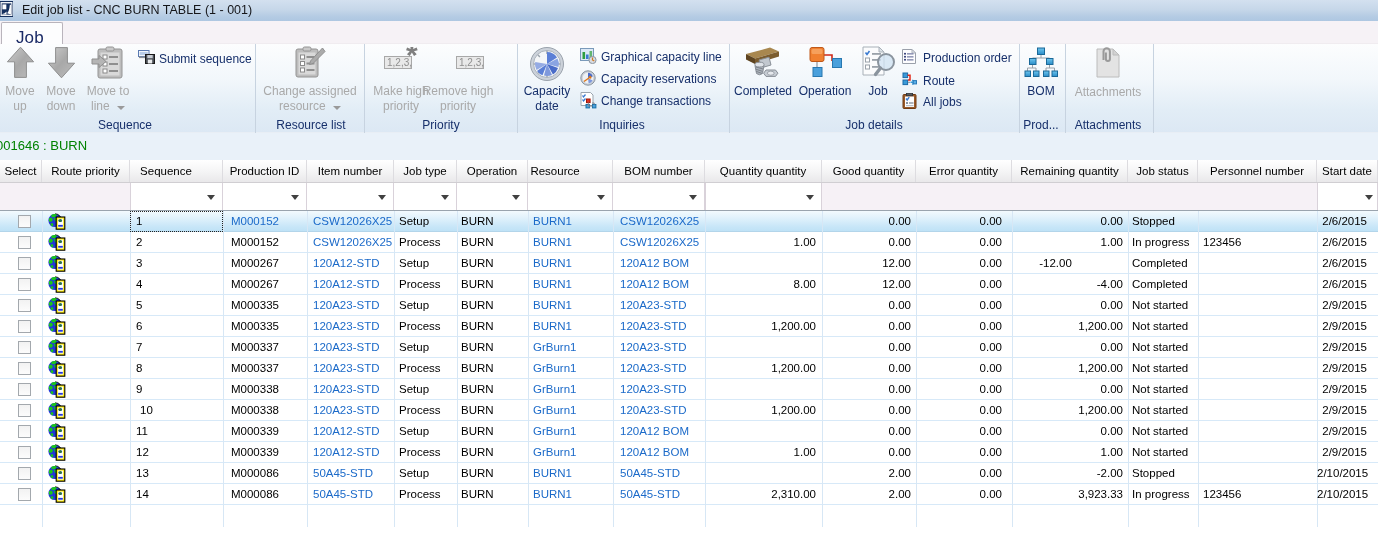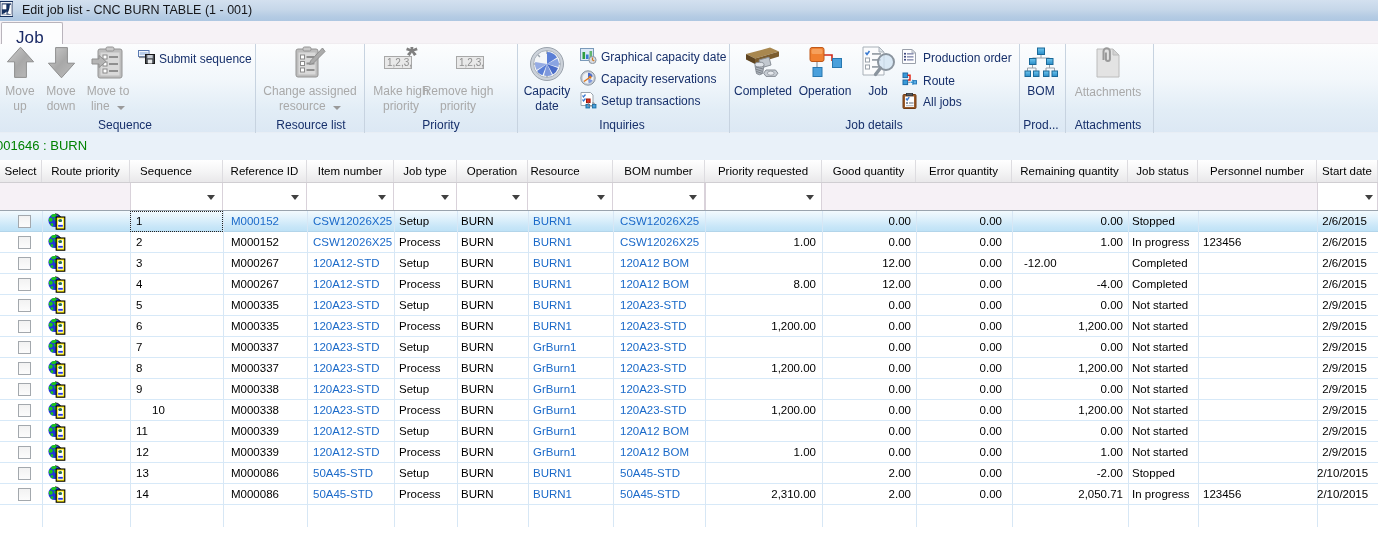--- a/index.html
+++ b/index.html
@@ -162,21 +162,21 @@
 date</div>
     <div class="smallbtn" style="left:580px;top:4px">
       <svg width="17" height="16" viewBox="0 0 17 16">
 <rect x=".5" y=".5" width="13" height="12" fill="#dce9f6" stroke="#7a9aba"></rect>
 <rect x="2.5" y="4" width="2.6" height="7" fill="#2e9e40"></rect>
 <rect x="6" y="6.5" width="2.6" height="4.5" fill="#3a7ad0"></rect>
 <rect x="9.5" y="3" width="2.6" height="8" fill="#63b56f"></rect>
 <circle cx="12.5" cy="12" r="3.6" fill="#d8dce2" stroke="#8a94a0"></circle>
 <path d="M12.5 9.6 V12 L14.3 13" stroke="#d07820" stroke-width="1.2" fill="none"></path>
 </svg>
-      <span class="st">Graphical capacity date</span>
+      <span class="st">Graphical capacity line</span>
     </div>
     <div class="smallbtn" style="left:580px;top:26px">
       <svg width="17" height="16" viewBox="0 0 17 16">
 <circle cx="8" cy="8" r="7.2" fill="#c8ced6" stroke="#8a94a0"></circle>
 <circle cx="8" cy="8" r="5.4" fill="#eef1f4"></circle>
 <path d="M8 8 L8 2.8 A5.2 5.2 0 0 1 12.8 6.4 Z" fill="#4a6cc8"></path>
 <path d="M8 8 L12.6 10.4 A5.2 5.2 0 0 1 8.6 13.2 Z" fill="#7e98dc"></path>
 <path d="M4 11.5 L11 6.5 M11 6.5 L8.8 6.9 M11 6.5 L10.4 8.6" stroke="#e07818" stroke-width="1.4" fill="none"></path>
 </svg>
       <span class="st">Capacity reservations</span>
@@ -184,21 +184,21 @@
     <div class="smallbtn" style="left:580px;top:48px">
       <svg width="17" height="17" viewBox="0 0 17 17">
 <path d="M1 .5 H10.5 L13 3 V13.5 H1 Z" fill="#fff" stroke="#9aa4ae"></path>
 <path d="M2.5 3.5 L3.5 5 5.5 2.5" stroke="#3a7ad0" stroke-width="1.3" fill="none"></path>
 <path d="M2.5 7.5 L3.5 9 5.5 6.5" stroke="#3a7ad0" stroke-width="1.3" fill="none"></path>
 <rect x="6.5" y="7" width="3.6" height="3.6" fill="#e03020" stroke="#a01808"></rect>
 <rect x="6" y="12.5" width="3.4" height="3.4" fill="#4aa0dc" stroke="#1a70a8"></rect>
 <rect x="12.5" y="12.5" width="3.4" height="3.4" fill="#4aa0dc" stroke="#1a70a8"></rect>
 <path d="M8.3 10.6 V14 H12.5 M12 11 H14.2 V12.5" stroke="#808890" fill="none"></path>
 </svg>
-      <span class="st">Setup transactions</span>
+      <span class="st">Change transactions</span>
     </div>
     <div class="bigbtn" style="left:745px;width:36px"><svg width="36" height="34" viewBox="0 0 36 34">
 <path d="M1 8 L25 1.5 34 5.5 10 12.5 Z" fill="#a8874f"></path>
 <path d="M1 8 L10 12.5 10 18 1 13.5 Z" fill="#5e4420"></path>
 <path d="M10 12.5 L34 5.5 34 10.5 10 18 Z" fill="#7b5c2e"></path>
 <path d="M14 14 L24 11.2 26 19 17 21.6 Z" fill="#c2c8cf" stroke="#8a9098"></path>
 <path d="M10 19.5 Q14.5 16.5 19 19.5 L17.5 27.5 Q14.5 30 11.5 27.5 Z" fill="#aeb5bd" stroke="#878d95"></path>
 <path d="M11 21 L18 23 M10.8 23.2 L17.6 25.4 M11.2 25.4 L17 27.4" stroke="#7d838b" fill="none"></path>
 <ellipse cx="14.5" cy="18.6" rx="4.6" ry="2.4" fill="#dfe3e8" stroke="#8a9098"></ellipse>
 <path d="M21 24 h9.5 l2.4 3.2 -2.4 3.2 h-9.5 l-2.4 -3.2 Z" fill="#c6ccd3" stroke="#888e96"></path>
@@ -288,27 +288,27 @@
 </svg></div>
     <div class="btxt dis" style="left:1068px;top:41px;width:80px">Attachments</div>
   </div>
 <div id="greenbar">
     <span>001646 : BURN</span>
   </div>
 <div id="ghead">
     <div class="hc" style="left:0px;width:42px;">Select</div>
     <div class="hc" style="left:42px;width:88px;">Route priority</div>
     <div class="hc" style="left:130px;width:93px;padding-right:20px;">Sequence</div>
-    <div class="hc" style="left:223px;width:84px;">Reference ID</div>
+    <div class="hc" style="left:223px;width:84px;">Production ID</div>
     <div class="hc" style="left:307px;width:87px;">Item number</div>
     <div class="hc" style="left:394px;width:63px;">Job type</div>
     <div class="hc" style="left:457px;width:71px;">Operation</div>
     <div class="hc" style="left:528px;width:85px;padding-right:30px;">Resource</div>
     <div class="hc" style="left:613px;width:92px;">BOM number</div>
-    <div class="hc" style="left:705px;width:117px;">Priority requested</div>
+    <div class="hc" style="left:705px;width:117px;">Quantity quantity</div>
     <div class="hc" style="left:822px;width:94px;">Good quantity</div>
     <div class="hc" style="left:916px;width:96px;">Error quantity</div>
     <div class="hc" style="left:1012px;width:116px;">Remaining quantity</div>
     <div class="hc" style="left:1128px;width:70px;">Job status</div>
     <div class="hc" style="left:1198px;width:119px;">Personnel number</div>
     <div class="hc" style="left:1317px;width:61px;">Start date</div>
   </div>
 <div id="gfilter">
     <div class="fc" style="left:0px;width:42px"></div>
     <div class="fc" style="left:42px;width:88px"></div>
@@ -434,21 +434,21 @@
 </svg>
       <span class="cell" style="left:130px;width:93px;padding-left:6px;">3</span>
       <span class="cell" style="left:223px;width:84px;padding-left:8px;">M000267</span>
       <span class="cell lnk" style="left:307px;width:87px;padding-left:6px;">120A12-STD</span>
       <span class="cell" style="left:394px;width:63px;padding-left:5px;">Setup</span>
       <span class="cell" style="left:457px;width:71px;padding-left:4px;">BURN</span>
       <span class="cell lnk" style="left:528px;width:85px;padding-left:5px;">BURN1</span>
       <span class="cell lnk" style="left:613px;width:92px;padding-left:7px;">120A12 BOM</span>
       <span class="cell" style="left:822px;width:94px;padding-right:5px;text-align:right;">12.00</span>
       <span class="cell" style="left:916px;width:96px;padding-right:10px;text-align:right;">0.00</span>
-      <span class="cell" style="left:1024px;width:116px;padding-right:5px;text-align:left;">-12.00</span>
+      <span class="cell" style="left:1000px;width:116px;padding-right:5px;text-align:center;">-12.00</span>
       <span class="cell" style="left:1128px;width:70px;padding-left:4px;">Completed</span>
       <span class="cell" style="left:1317px;width:61px;padding-right:11px;text-align:right;">2/6/2015</span>
     </div>
     <div class="row">
       <span class="cb"></span>
       <svg class="gi" width="18" height="17" viewBox="0 0 18 17">
 <circle cx="7" cy="7.5" r="6.6" fill="#2236d8"></circle>
 <path d="M7 .9 A6.6 6.6 0 0 1 13.6 7.5" fill="none" stroke="#000" stroke-width="1"></path>
 <path d="M3.5 1.8 Q6 .4 8.6 1.3 L8.2 3.4 5.6 4.4 3.2 3.6Z" fill="#19c51b"></path>
 <path d="M1 5.2 L3.4 4.6 5 6.2 4 8.6 1.2 8.8 Q.7 6.8 1 5.2Z" fill="#19c51b"></path>
@@ -617,21 +617,21 @@
 <path d="M7 .9 A6.6 6.6 0 0 1 13.6 7.5" fill="none" stroke="#000" stroke-width="1"></path>
 <path d="M3.5 1.8 Q6 .4 8.6 1.3 L8.2 3.4 5.6 4.4 3.2 3.6Z" fill="#19c51b"></path>
 <path d="M1 5.2 L3.4 4.6 5 6.2 4 8.6 1.2 8.8 Q.7 6.8 1 5.2Z" fill="#19c51b"></path>
 <path d="M5.8 5.2 L8.8 4.6 9.4 7 7.2 8.4Z" fill="#19c51b"></path>
 <path d="M2.2 10.8 L4.6 10 5.6 12.2 3.8 13.6Z" fill="#19c51b"></path>
 <rect x="8.2" y="4" width="8.6" height="12.2" fill="#ffec00" stroke="#000" stroke-width="1.1"></rect>
 <rect x="9.8" y="5.6" width="5.4" height="9" fill="#fff"></rect>
 <path d="M10.6 6.6 L12.8 5.9 14.2 7 13.6 8.9 11.2 9.1 10.2 7.8Z" fill="#2a6e4e"></path>
 <rect x="10.2" y="11.9" width="4.6" height="1.8" fill="#2236d8"></rect>
 </svg>
-      <span class="cell" style="left:130px;width:93px;padding-left:22px;">10</span>
+      <span class="cell" style="left:130px;width:93px;padding-left:10px;">10</span>
       <span class="cell" style="left:223px;width:84px;padding-left:8px;">M000338</span>
       <span class="cell lnk" style="left:307px;width:87px;padding-left:6px;">120A23-STD</span>
       <span class="cell" style="left:394px;width:63px;padding-left:5px;">Process</span>
       <span class="cell" style="left:457px;width:71px;padding-left:4px;">BURN</span>
       <span class="cell lnk" style="left:528px;width:85px;padding-left:5px;">GrBurn1</span>
       <span class="cell lnk" style="left:613px;width:92px;padding-left:7px;">120A23-STD</span>
       <span class="cell" style="left:705px;width:117px;padding-right:6px;text-align:right;">1,200.00</span>
       <span class="cell" style="left:822px;width:94px;padding-right:5px;text-align:right;">0.00</span>
       <span class="cell" style="left:916px;width:96px;padding-right:10px;text-align:right;">0.00</span>
       <span class="cell" style="left:1012px;width:116px;padding-right:5px;text-align:right;">1,200.00</span>
@@ -737,17 +737,17 @@
       <span class="cell" style="left:130px;width:93px;padding-left:6px;">14</span>
       <span class="cell" style="left:223px;width:84px;padding-left:8px;">M000086</span>
       <span class="cell lnk" style="left:307px;width:87px;padding-left:6px;">50A45-STD</span>
       <span class="cell" style="left:394px;width:63px;padding-left:5px;">Process</span>
       <span class="cell" style="left:457px;width:71px;padding-left:4px;">BURN</span>
       <span class="cell lnk" style="left:528px;width:85px;padding-left:5px;">BURN1</span>
       <span class="cell lnk" style="left:613px;width:92px;padding-left:7px;">50A45-STD</span>
       <span class="cell" style="left:705px;width:117px;padding-right:6px;text-align:right;">2,310.00</span>
       <span class="cell" style="left:822px;width:94px;padding-right:5px;text-align:right;">2.00</span>
       <span class="cell" style="left:916px;width:96px;padding-right:10px;text-align:right;">0.00</span>
-      <span class="cell" style="left:1012px;width:116px;padding-right:5px;text-align:right;">2,050.71</span>
+      <span class="cell" style="left:1012px;width:116px;padding-right:5px;text-align:right;">3,923.33</span>
       <span class="cell" style="left:1128px;width:70px;padding-left:4px;">In progress</span>
       <span class="cell" style="left:1198px;width:119px;padding-left:5px;">123456</span>
       <span class="cell" style="left:1317px;width:61px;padding-right:11px;text-align:right;">2/10/2015</span>
     </div>
   </div>
 </body></html>

